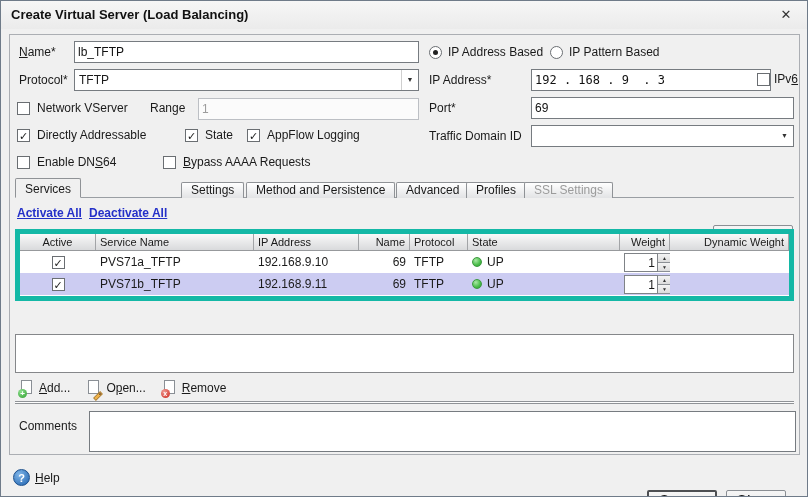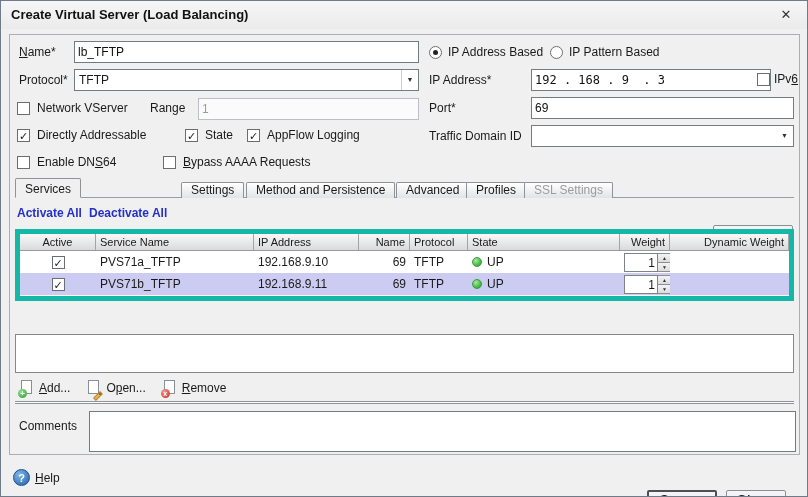--- a/index.html
+++ b/index.html
@@ -31,21 +31,21 @@
   .cb { position:absolute; width:13px; height:13px; border:1px solid #6a6e72; background:#fff; text-align:center; line-height:12px; font-size:11px; color:#1a1a1a; }
   .radio { position:absolute; width:13px; height:13px; border:1px solid #6a6e72; border-radius:50%; background:#fff; }
   .radio.on::after { content:""; position:absolute; left:3px; top:3px; width:5px; height:5px; border-radius:50%; background:#222; }
 
   
   .tabline { position:absolute; left:14px; top:196px; width:779px; border-top:1px solid #9a9ea3; }
   .tab { position:absolute; top:181px; height:16px; padding:0 9px; line-height:15px; font-size:12px; background:linear-gradient(#ffffff,#e2e3e5); border:1px solid #8f9296; border-bottom:none; border-radius:2px 2px 0 0; z-index:2; }
   .tab.active { top:177px; height:20px; line-height:20px; background:#f0f0f0; z-index:3; border-bottom:1px solid #f0f0f0; }
   .tab.disabled { color:#9b9b9b; }
 
-  .link { position:absolute; top:205px; font-weight:bold; color:#2430c8; cursor:pointer; }
+  .link { position:absolute; top:205px; font-weight:bold; color:#2430c8; text-decoration:underline; cursor:pointer; }
 
   .btn { position:absolute; background:linear-gradient(#f5f5f5,#e7e7e7); border:1px solid #8b8f94; border-radius:2px; text-align:center; font-size:16px; color:#111;margin-top:24px; }
   .btn-find { left:712px; top:200px; width:80px; height:23px; line-height:21px; }
   .btn-default { border:2px solid #4d4f52; }
 
   
   .tbl { position:absolute; left:14px; top:228px; width:779px; height:72px; border:5px solid #14b8a6; background:#fff; }
   .thead { display:flex; height:17px; background:linear-gradient(#f9f9f9,#d9dadc); border-bottom:1px solid #97999c; font-size:11px; }
   .thead .tc { border-right:1px solid #a2a4a7; padding:2px 4px; overflow:hidden; white-space:nowrap; }
   .trow { display:flex; height:22px; align-items:center; font-size:12px; }

